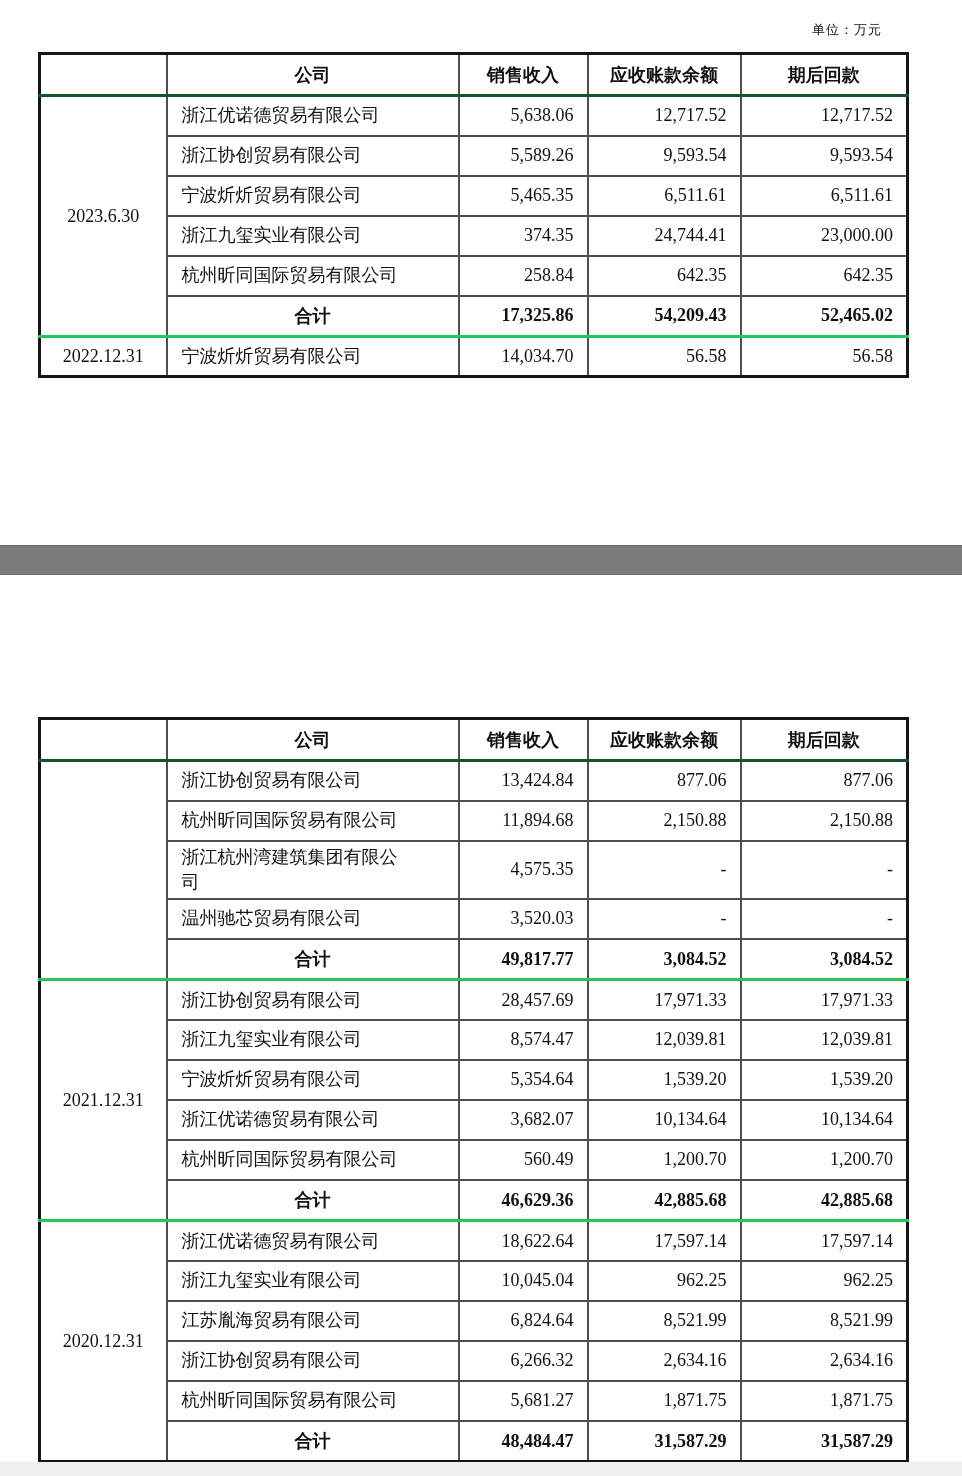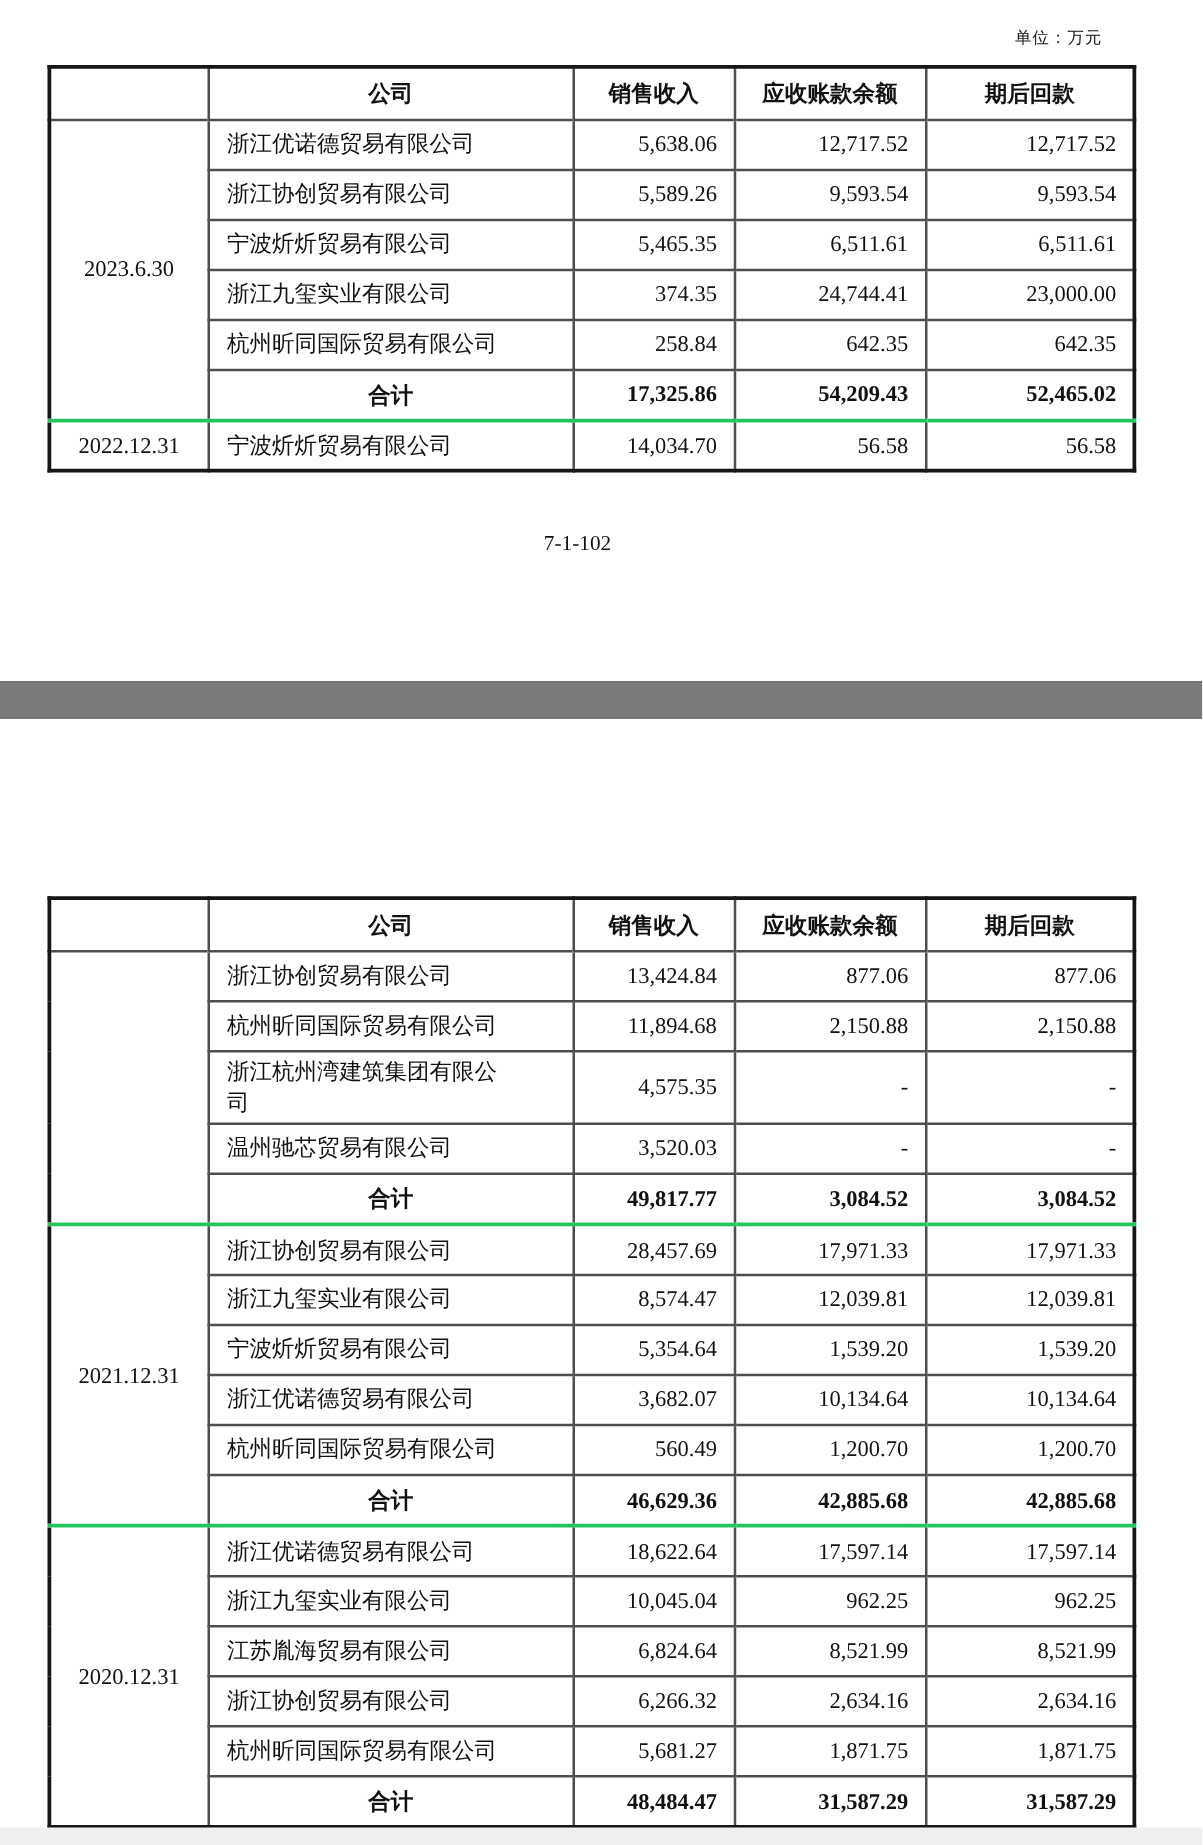--- a/index.html
+++ b/index.html
@@ -20,21 +20,21 @@
     background:#fff; border:3px solid #161616;
   }
   #table1 { top:52px; }
   #table2 { top:717px; }
   .doc-table th, .doc-table td {
     border:2px solid #4e4e4e; font-size:18px; overflow:hidden;
     vertical-align:middle;
   }
   .doc-table thead th {
     font-weight:bold; height:42px; text-align:center;
-    border-bottom:1px solid #14532d;
+    border-bottom:3px solid #14532d;
   }
   .doc-table tr { height:40px; }
   .doc-table tr.tall { height:54px; }
   .doc-table tr.total-row { height:41px; }
   .doc-table tr.total-row td { font-weight:bold; }
   .doc-table tr.group-start td { border-top:3px solid #22c55e; }
   .date-cell { text-align:center; font-weight:normal; padding:0 4px; }
   .company-cell { text-align:left; padding:3px 10px 3px 14px; line-height:1.4; }
   .num-cell { text-align:right; padding-right:13px; }
   .total-label { text-align:center; }
@@ -116,21 +116,20 @@
         <tr class="group-start">
           <td class="date-cell" rowspan="1">2022.12.31</td>
           <td class="company-cell"><span>宁波炘炘贸易有限公司</span></td>
           <td class="num-cell">14,034.70</td>
           <td class="num-cell">56.58</td>
           <td class="num-cell">56.58</td>
         </tr>
       </tbody>
     </table>
 
-  <div class="page-number">7-1-102</div>
 
   <div class="separator-bar" style="background: rgb(123, 123, 123);"></div>
 
   <table class="doc-table" id="table2">
       <colgroup>
         <col style="width: 127px;">
         <col style="width: 292px;">
         <col style="width: 129px;">
         <col style="width: 153px;">
         <col style="width: 167px;">

